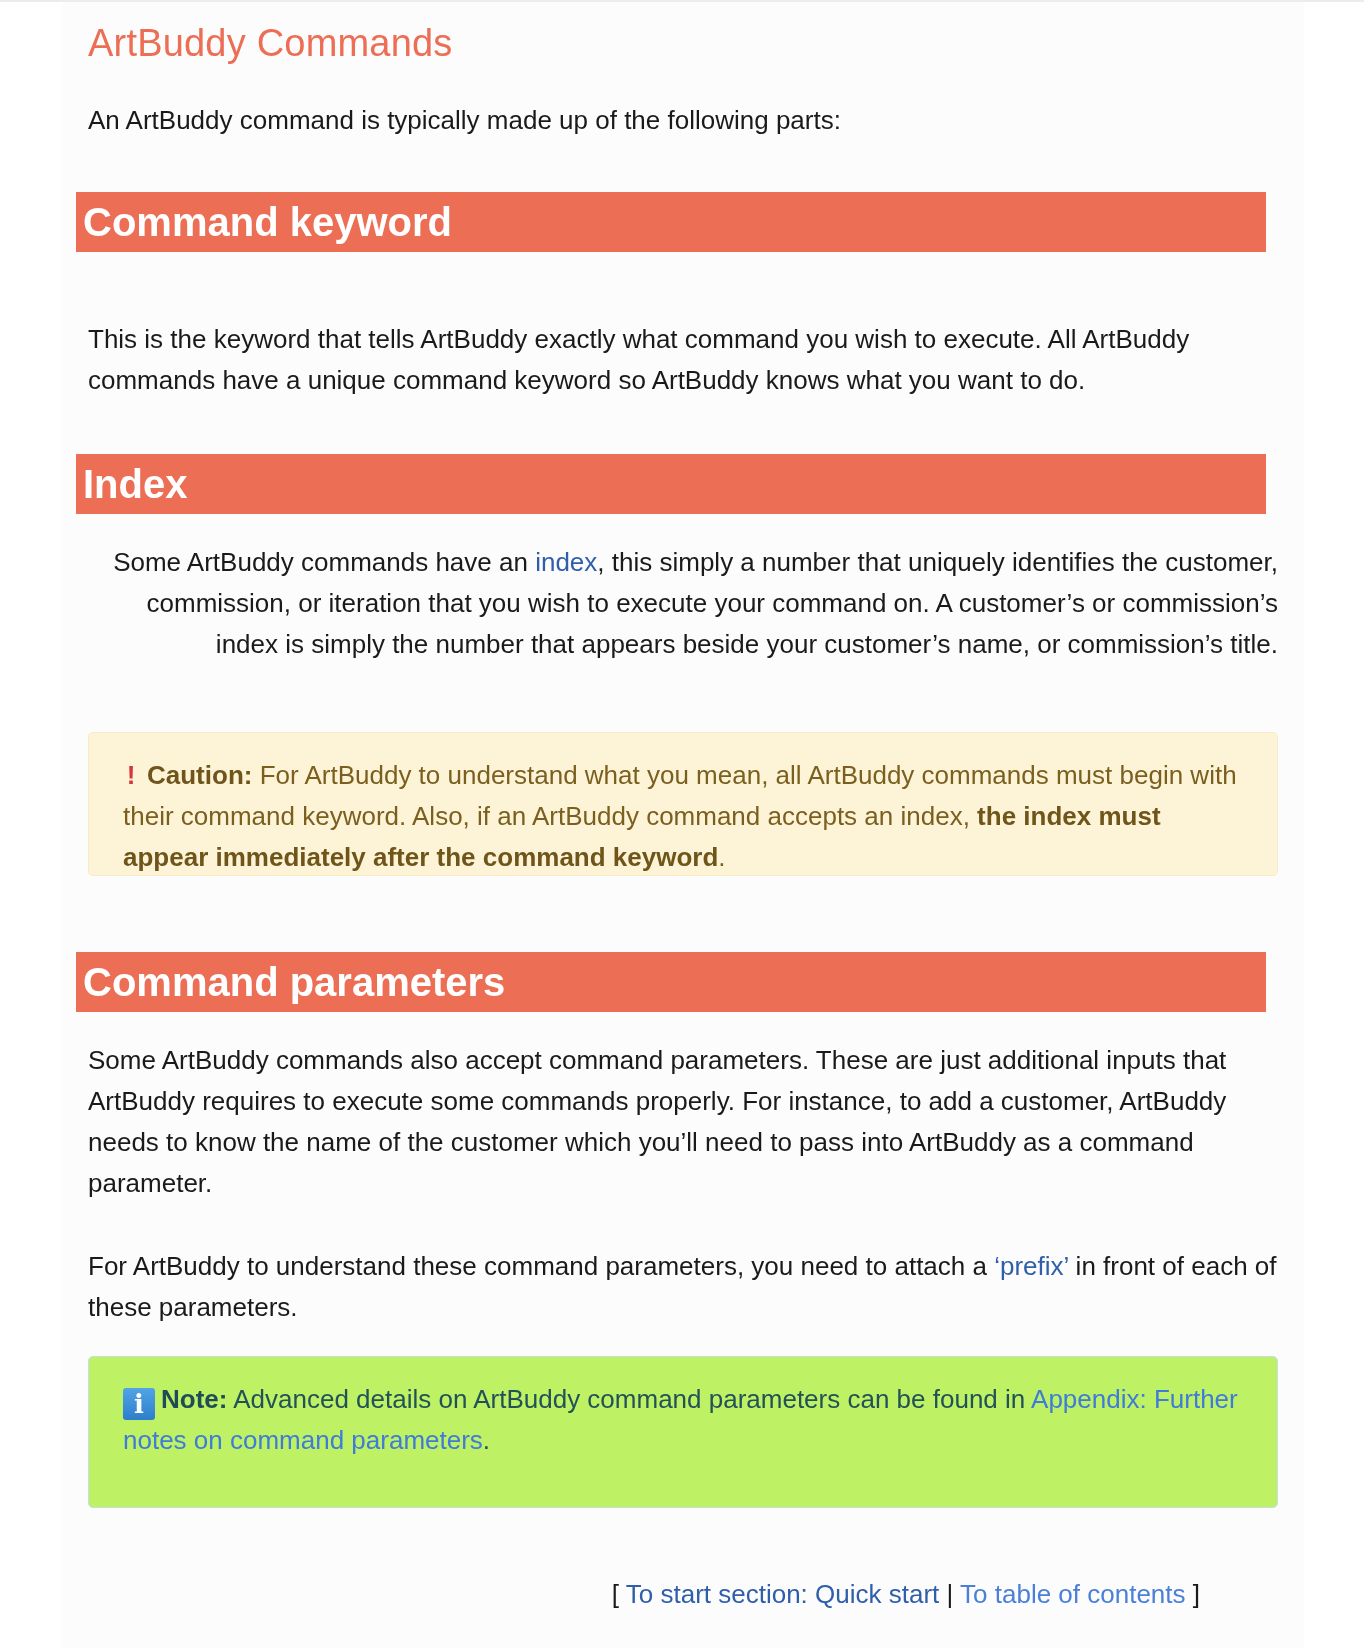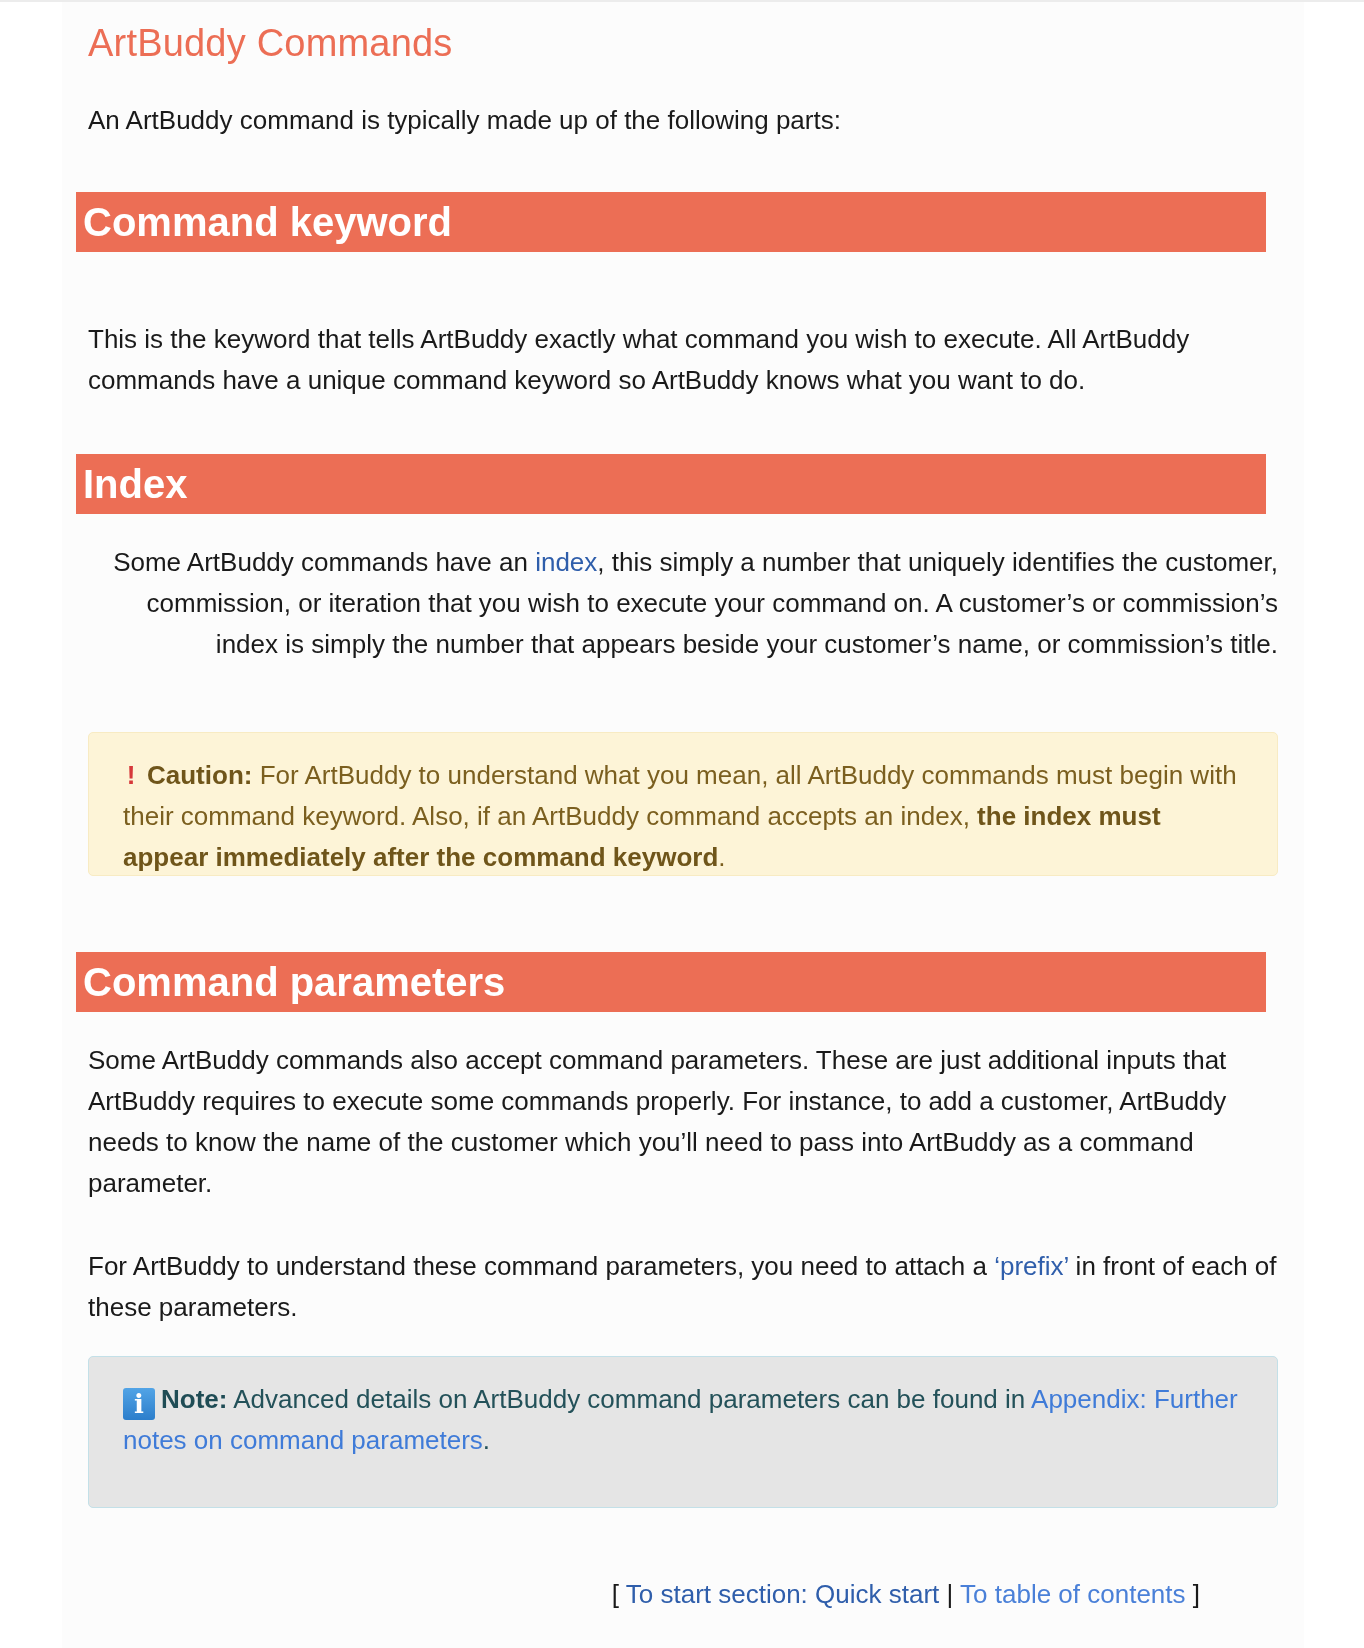--- a/index.html
+++ b/index.html
@@ -29,21 +29,21 @@
   a.link { color: #2f5eab; text-decoration: none; }
   .caution {
     position: absolute; left: 26px; width: 1190px; height: 144px; box-sizing: border-box;
     background: #fdf4d7; border: 1px solid #f8ebc3; border-radius: 5px;
     padding: 22px 34px; color: #7b5f1f; font-size: 26px; line-height: 41px;
   }
   .caution b { color: #6f551a; }
   .excl { color: #d6383a; font-weight: bold; margin-right: 8px; display: inline-block; width: 16px; text-align: center; }
   .note {
     position: absolute; left: 26px; width: 1190px; height: 152px; box-sizing: border-box;
-    background: #e5e5e5; border: 1px solid #c3e0e8; border-radius: 5px;
+    background: #bef264; border: 1px solid #c3e0e8; border-radius: 5px;
     padding: 22px 34px; color: #235159; font-size: 26px; line-height: 41px;
   }
   .note b { color: #1f4c55; }
   .note a.link { color: #3f7bd8; }
   .info-icon {
     display: inline-block; width: 32px; height: 32px; background: #3a8fd8;
     background: linear-gradient(#52a4e6, #2c7ecb);
     color: #fff; font-weight: bold; font-size: 26px; line-height: 32px; text-align: center;
     border-radius: 3px; vertical-align: -5px; margin-right: 6px; font-family: "DejaVu Serif", serif;
   }

